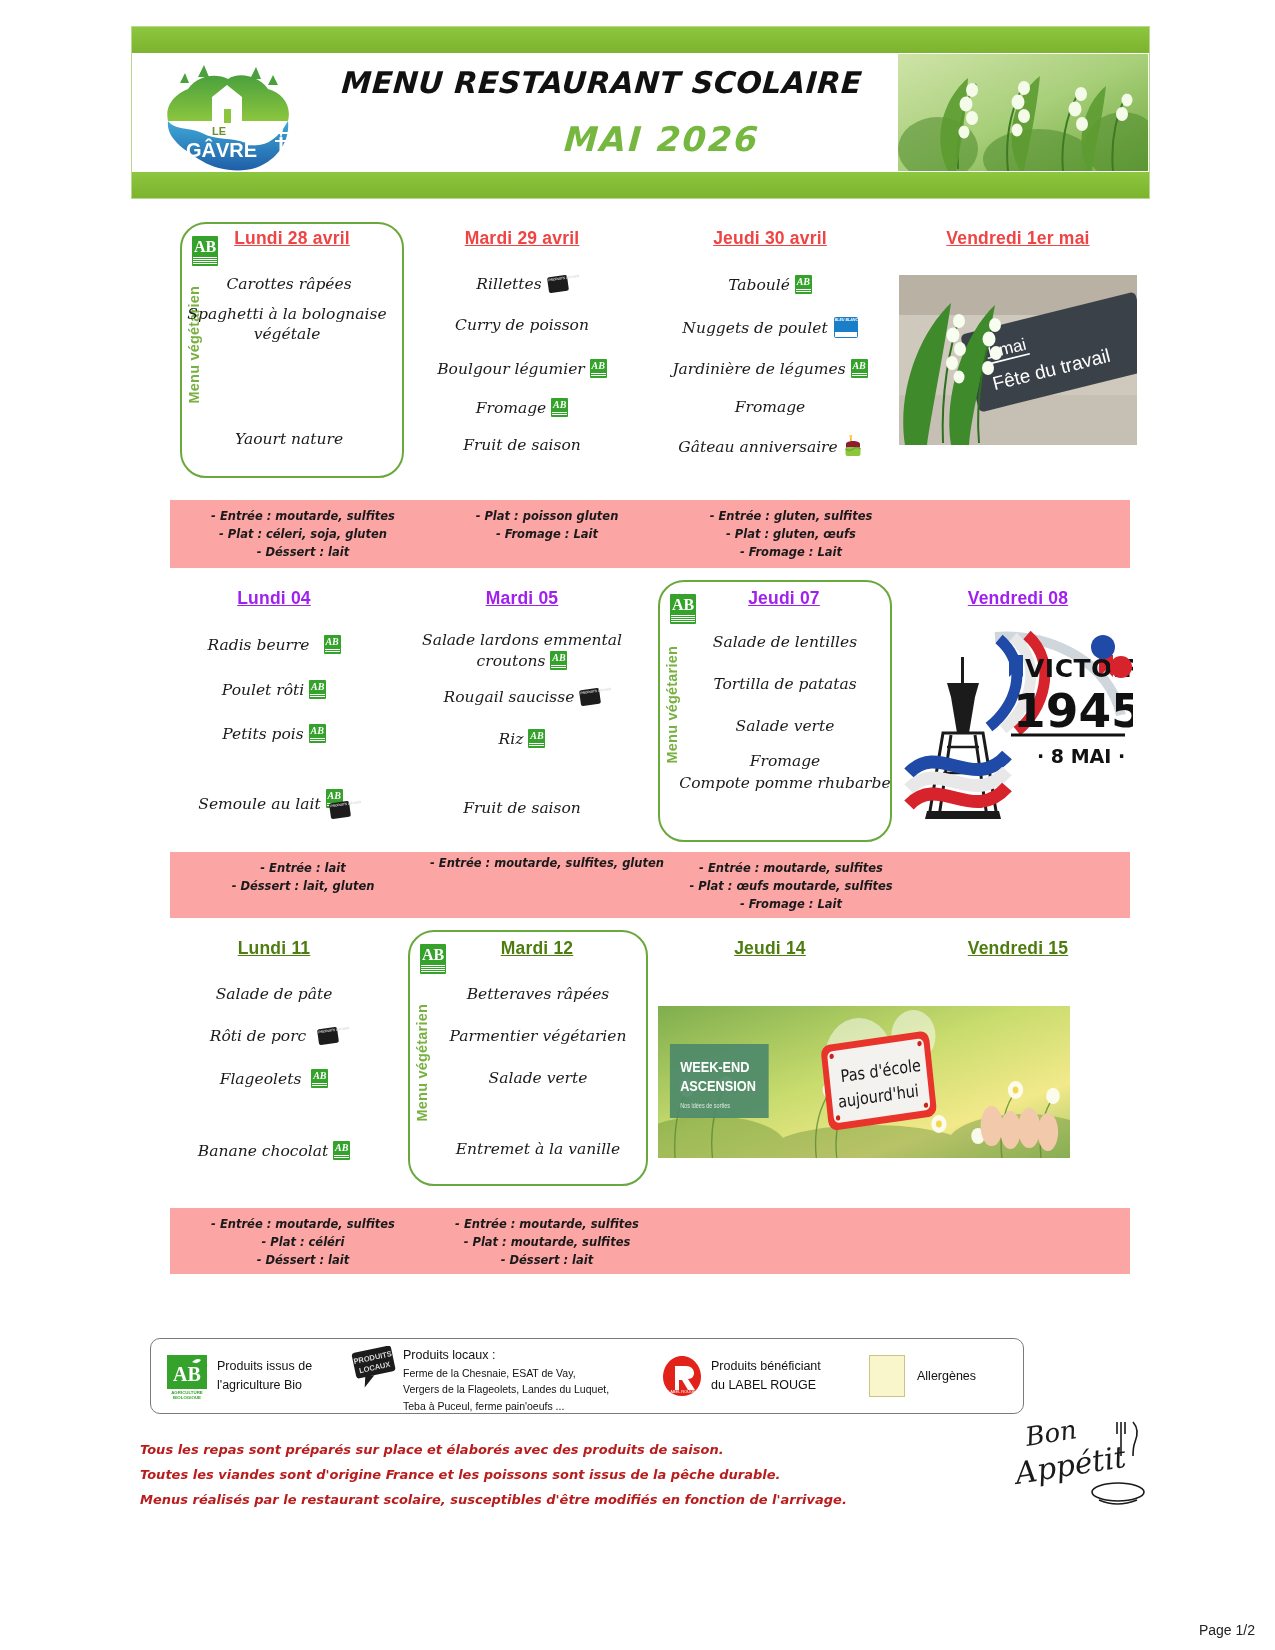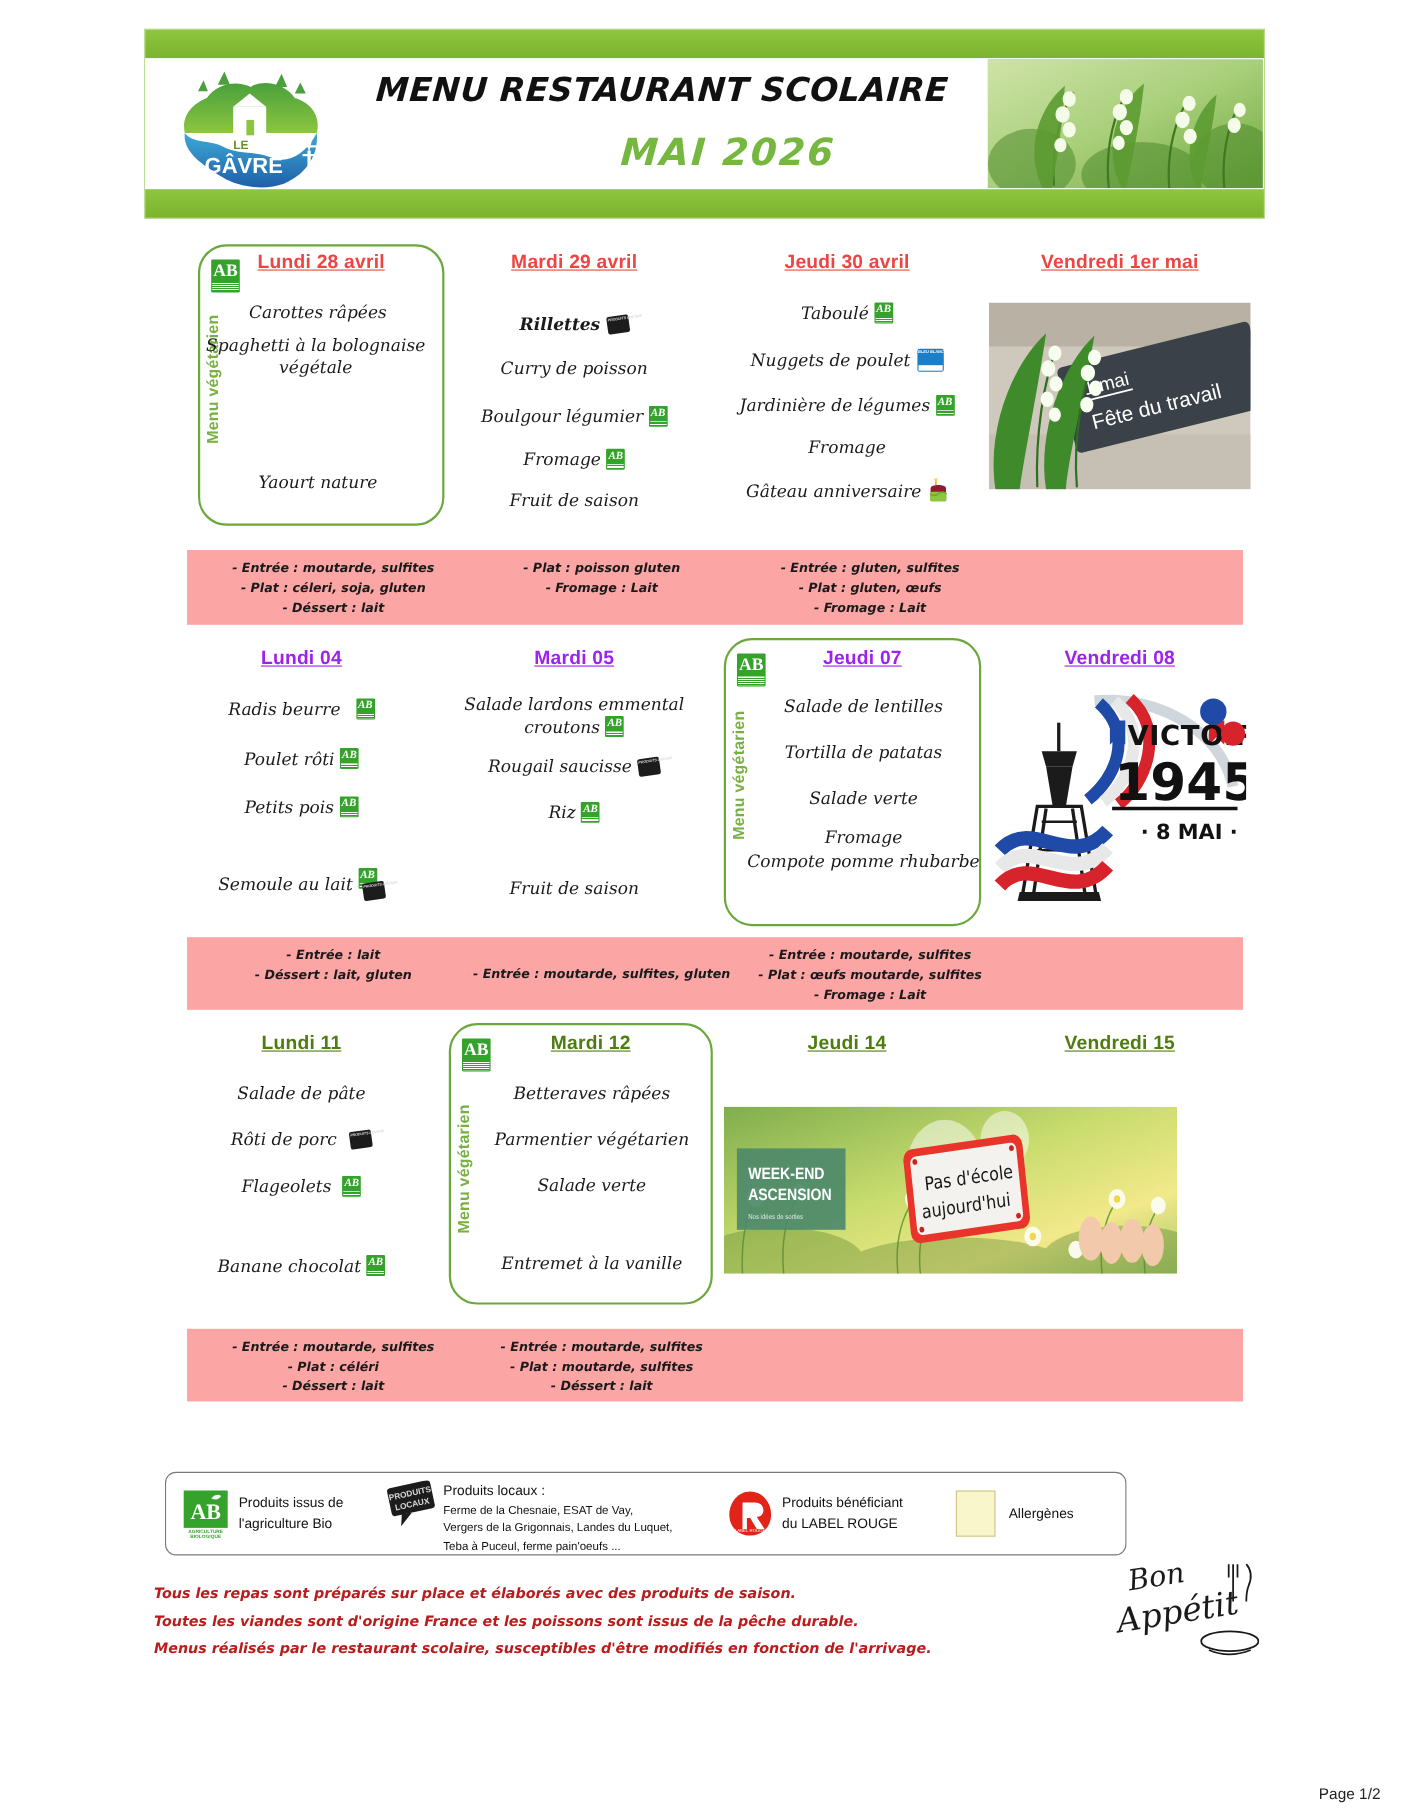--- a/index.html
+++ b/index.html
@@ -288,21 +288,21 @@
 
     <div class="col c0">
       <div class="day-title red" style="padding-left:36px;">Lundi 28 avril</div>
       <div class="dish" style="margin-top:26px;padding-left:30px;">Carottes râpées</div>
       <div class="dish wrap" style="margin-top:10px;padding-left:26px;">Spaghetti à la bolognaise végétale</div>
       <div class="dish" style="margin-top:86px;padding-left:30px;">Yaourt nature</div>
     </div>
 
     <div class="col c1">
       <div class="day-title red">Mardi 29 avril</div>
-      <div class="dish" style="margin-top:36px;font-weight:bold;"><span>Rillettes</span><span class="pl"></span></div>
+      <div class="dish" style="margin-top:26px;"><span>Rillettes</span><span class="pl"></span></div>
       <div class="dish" style="margin-top:21px;"><span>Curry de poisson</span></div>
       <div class="dish" style="margin-top:23px;"><span>Boulgour légumier</span><span class="ab"></span></div>
       <div class="dish" style="margin-top:19px;"><span>Fromage</span><span class="ab"></span></div>
       <div class="dish" style="margin-top:17px;"><span>Fruit de saison</span></div>
     </div>
 
     <div class="col c2">
       <div class="day-title red">Jeudi 30 avril</div>
       <div class="dish" style="margin-top:26px;"><span>Taboulé</span><span class="ab"></span></div>
       <div class="dish" style="margin-top:21px;"><span>Nuggets de poulet</span><span class="blueq"></span></div>
@@ -445,21 +445,21 @@
       </div>
     </div>
   </div>
 </div>
 
 <div class="allerg" style="top:852px;height:66px;">
   <div class="acol a0" style="padding-top:7px;">
     <div class="aline">- Entrée : lait</div>
     <div class="aline">- Déssert : lait, gluten</div>
   </div>
-  <div class="acol a1" style="padding-top:24px;">
+  <div class="acol a1" style="padding-top:2px;">
     <div class="aline">- Entrée : moutarde, sulfites, gluten</div>
   </div>
   <div class="acol a2" style="padding-top:7px;">
     <div class="aline">- Entrée : moutarde, sulfites</div>
     <div class="aline">- Plat : œufs moutarde, sulfites</div>
     <div class="aline">- Fromage : Lait</div>
   </div>
 </div>
 
 <div class="week" style="top:938px;">
@@ -599,21 +599,21 @@
       <g transform="rotate(-12 23 18)">
         <rect x="3" y="3" width="40" height="26" rx="3" fill="#1c1c1c"></rect>
         <path d="M12,28 l-3,11 12,-10 z" fill="#1c1c1c"></path>
         <text x="23" y="14" text-anchor="middle" font-family="Liberation Sans, sans-serif" font-weight="bold" font-size="7.5" fill="#d9d9d9">PRODUITS</text>
         <text x="23" y="24" text-anchor="middle" font-family="Liberation Sans, sans-serif" font-weight="bold" font-size="7.5" fill="#d9d9d9">LOCAUX</text>
       </g>
     </svg>
     <div class="lg-text" style="margin-left:6px;">
       <div>Produits locaux :</div>
       <div class="lg-sub">Ferme de la Chesnaie, ESAT de Vay,</div>
-      <div class="lg-sub">Vergers de la Grigonnais, Landes du Luquet,</div>
+      <div class="lg-sub">Vergers de la Flageolets, Landes du Luquet,</div>
       <div class="lg-sub">Teba à Puceul, ferme pain'oeufs ...</div>
     </div>
   </div>
 
   <div class="lg-item" style="left:510px;">
     <svg width="42" height="44" viewBox="0 0 42 44" xmlns="http://www.w3.org/2000/svg">
       <path d="M21,2 C32,2 40,12 40,23 C40,34 32,42 21,42 C10,42 2,34 2,23 C2,12 10,2 21,2 Z" fill="#e2231a"></path>
       <path d="M14,12 h11 c6,0 8,4 8,7 c0,3 -2,6 -6,6 l7,11 h-7 l-6,-10 h-3 v10 h-4 z" fill="#ffffff"></path>
       <text x="21" y="39" text-anchor="middle" font-family="Liberation Sans, sans-serif" font-size="4" fill="#ffffff">LABEL ROUGE</text>
     </svg>

